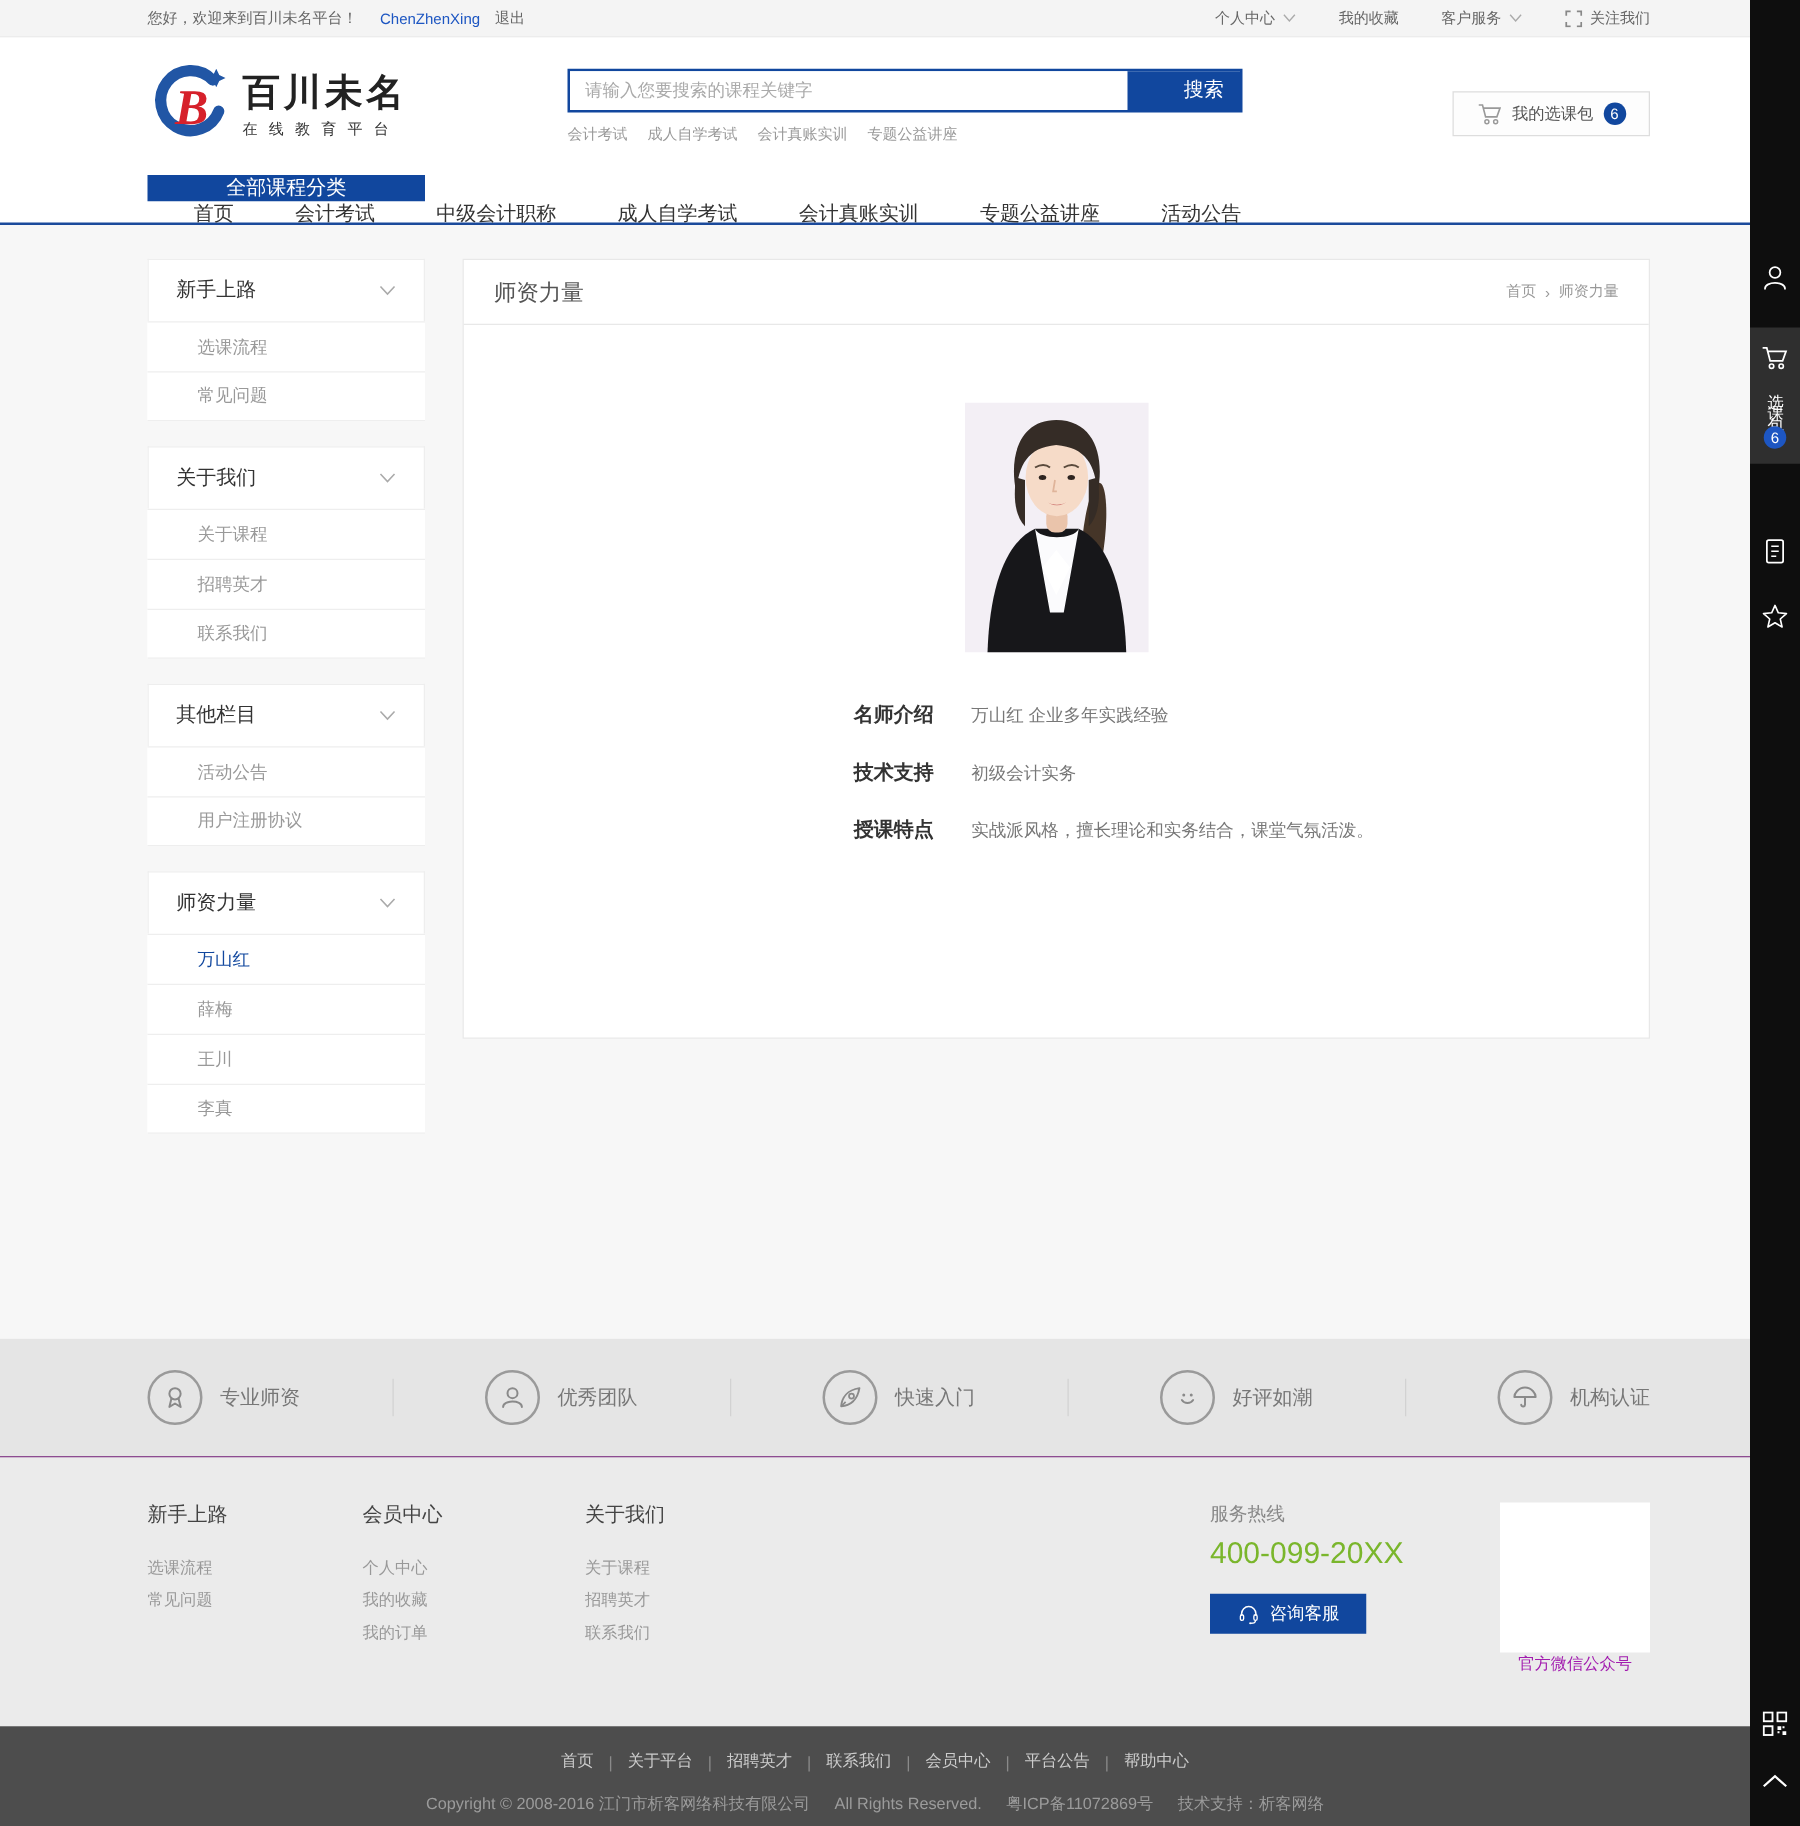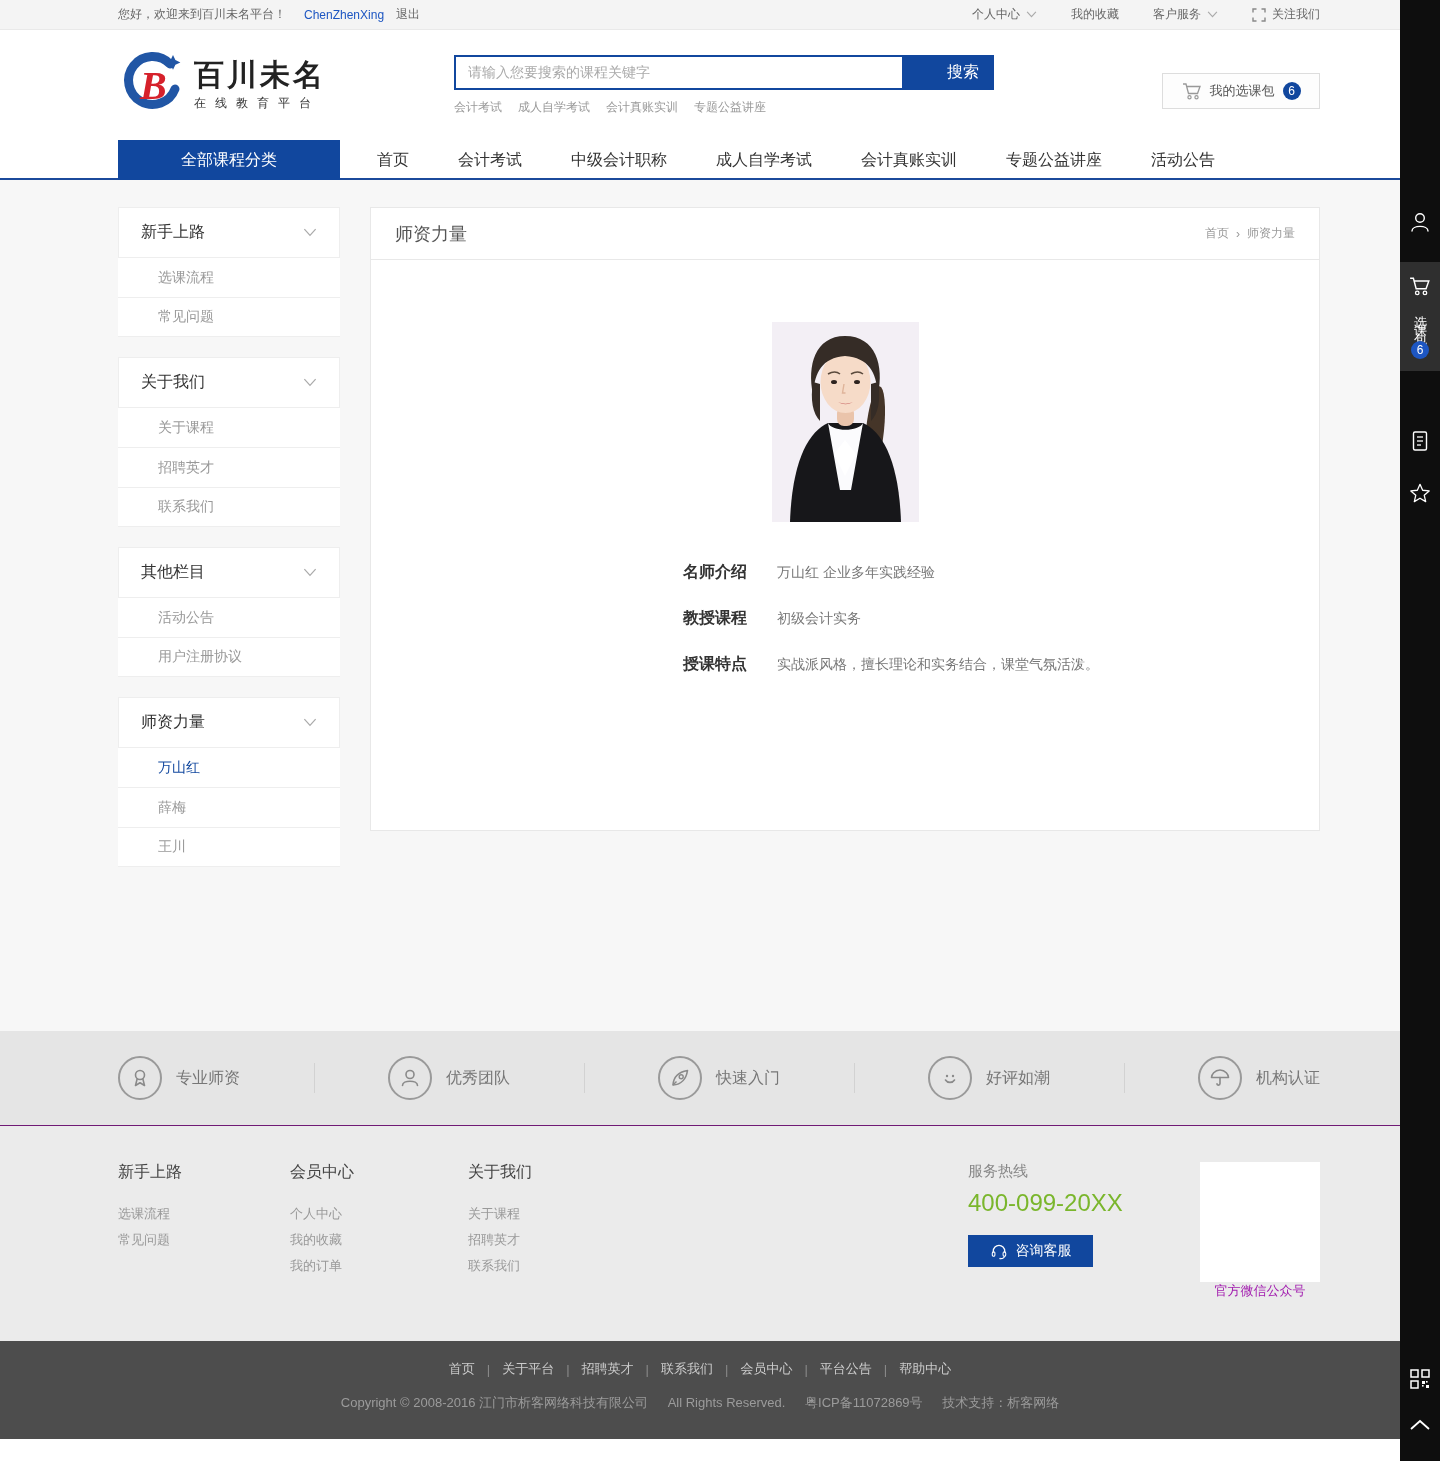--- a/index.html
+++ b/index.html
@@ -27,21 +27,21 @@
   .search-row { display:flex; height:35px; border:2px solid #11479e; background:#fff; }
   .search-row input { flex:1; border:none; outline:none; padding:0 12px; font-size:14px; color:#333; font-family:inherit; }
   .search-row input::placeholder { color:#aaa; }
   .search-btn { width:90px; background:#11479e; color:#fff; border:none; font-size:16px; cursor:pointer; font-family:inherit;padding-left:32px; }
   .hot-links { display:flex; gap:16px; margin-top:9px; font-size:12px; color:#999; }
   .cart-box { margin-left:auto; width:158px; height:36px; border:1px solid #ddd; background:#fdfdfd; display:flex; align-items:center; justify-content:center; gap:8px; font-size:13px; color:#555;margin-top:12px; }
   .badge { min-width:18px; height:18px; border-radius:50%; background:#11479e; color:#fff; font-size:12px; display:inline-flex; align-items:center; justify-content:center; }
 
   
   .nav { height:40px; border-bottom:2px solid #1b4a9b; background:#fff; }
-  .nav .shell { display:flex; height:40px; }
+  .nav .shell { display:flex; height:40px;flex-direction:column; }
   .all-courses { width:222px; height:40px; background:#11479e; color:#fff; font-size:16px; display:flex; align-items:center; justify-content:center; }
   .nav-links { display:flex; align-items:center; gap:49px; margin-left:37px; font-size:16px; color:#333; }
 
   
   .content { background:#f7f7f7; padding:27px 0 144px; }
   .content .shell { display:flex; align-items:flex-start; }
 
   
   .sidebar { width:222px; }
   .sb-section { margin-bottom:20px; background:#fff; }
@@ -248,20 +248,21 @@
           <span>师资力量</span>
           <span class="chev">
               <svg width="14" height="9" viewBox="0 0 12 8">
                 <polyline points="1,1 6,6.5 11,1" fill="none" stroke="currentColor" stroke-width="1.1"></polyline>
               </svg>
             </span>
         </div>
         <a class="sb-item active">万山红</a>
         <a class="sb-item">薛梅</a>
         <a class="sb-item">王川</a>
+        <a class="sb-item">李真</a>
       </div>
     </div>
 
     <div class="main-panel">
       <div class="panel-head">
         <span class="panel-title">师资力量</span>
         <span class="breadcrumb">
           <a>首页</a>
           <span>›</span>
           <span>师资力量</span>
@@ -286,21 +287,21 @@
           <path d="M72,62 l-1.5,9 3,0" fill="none" stroke="#dfb49a" stroke-width="1.4"></path>
           <path d="M66,80 q7.5,4.5 15,0 q-7.5,3.5 -15,0 Z" fill="#c4605e"></path>
         </svg>
       </div>
       <div class="detail-rows">
         <div class="detail-row">
           <span class="detail-label">名师介绍</span>
           <span class="detail-value">万山红 企业多年实践经验</span>
         </div>
         <div class="detail-row">
-          <span class="detail-label">教授课程</span>
+          <span class="detail-label">技术支持</span>
           <span class="detail-value">初级会计实务</span>
         </div>
         <div class="detail-row">
           <span class="detail-label">授课特点</span>
           <span class="detail-value">实战派风格，擅长理论和实务结合，课堂气氛活泼。</span>
         </div>
       </div>
     </div>
 
   </div>

